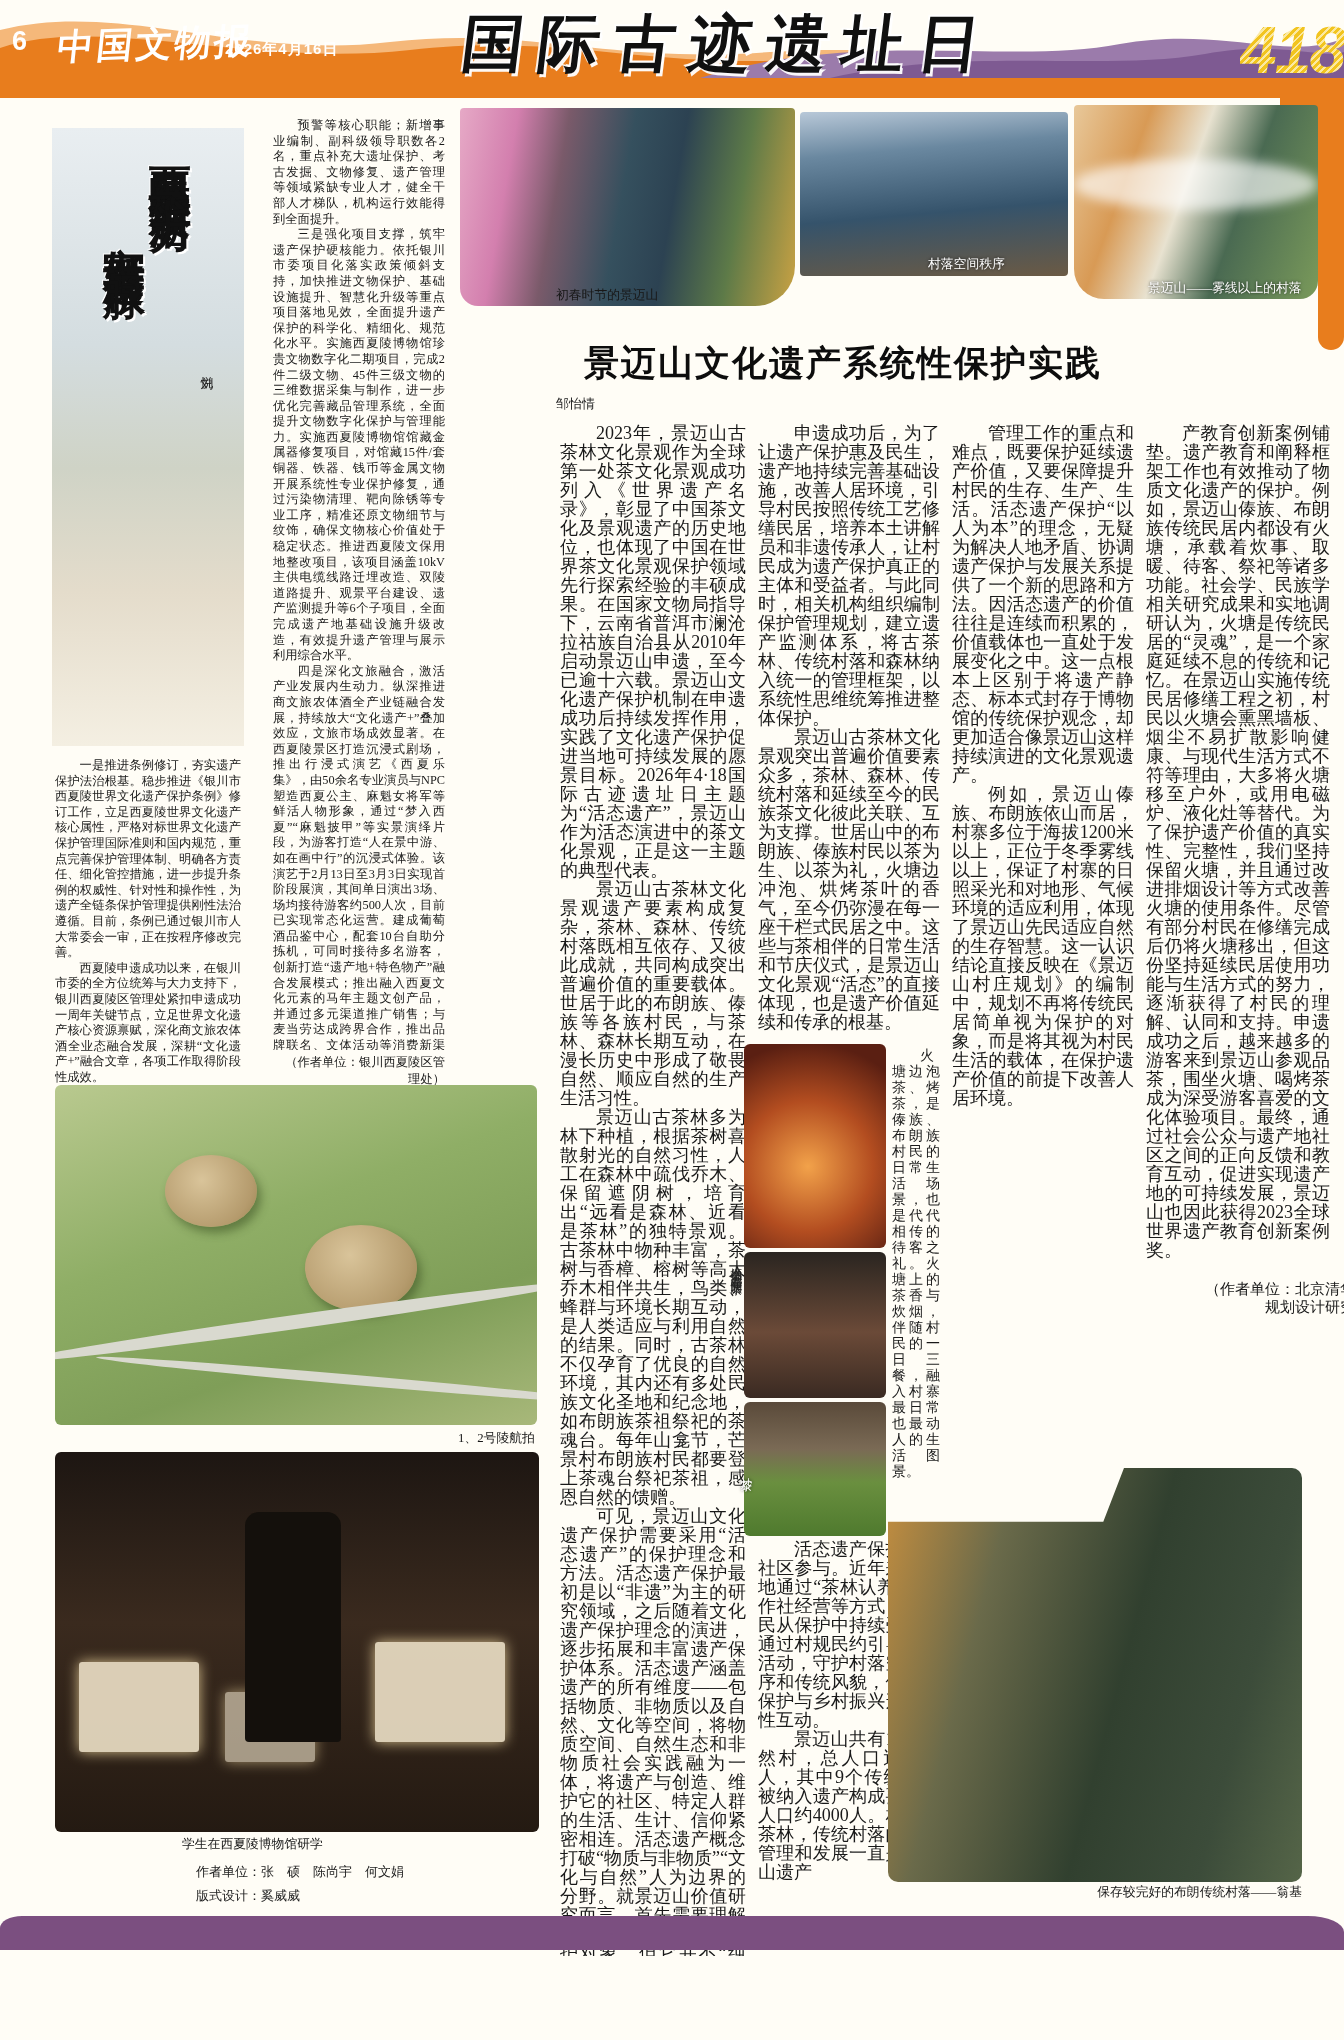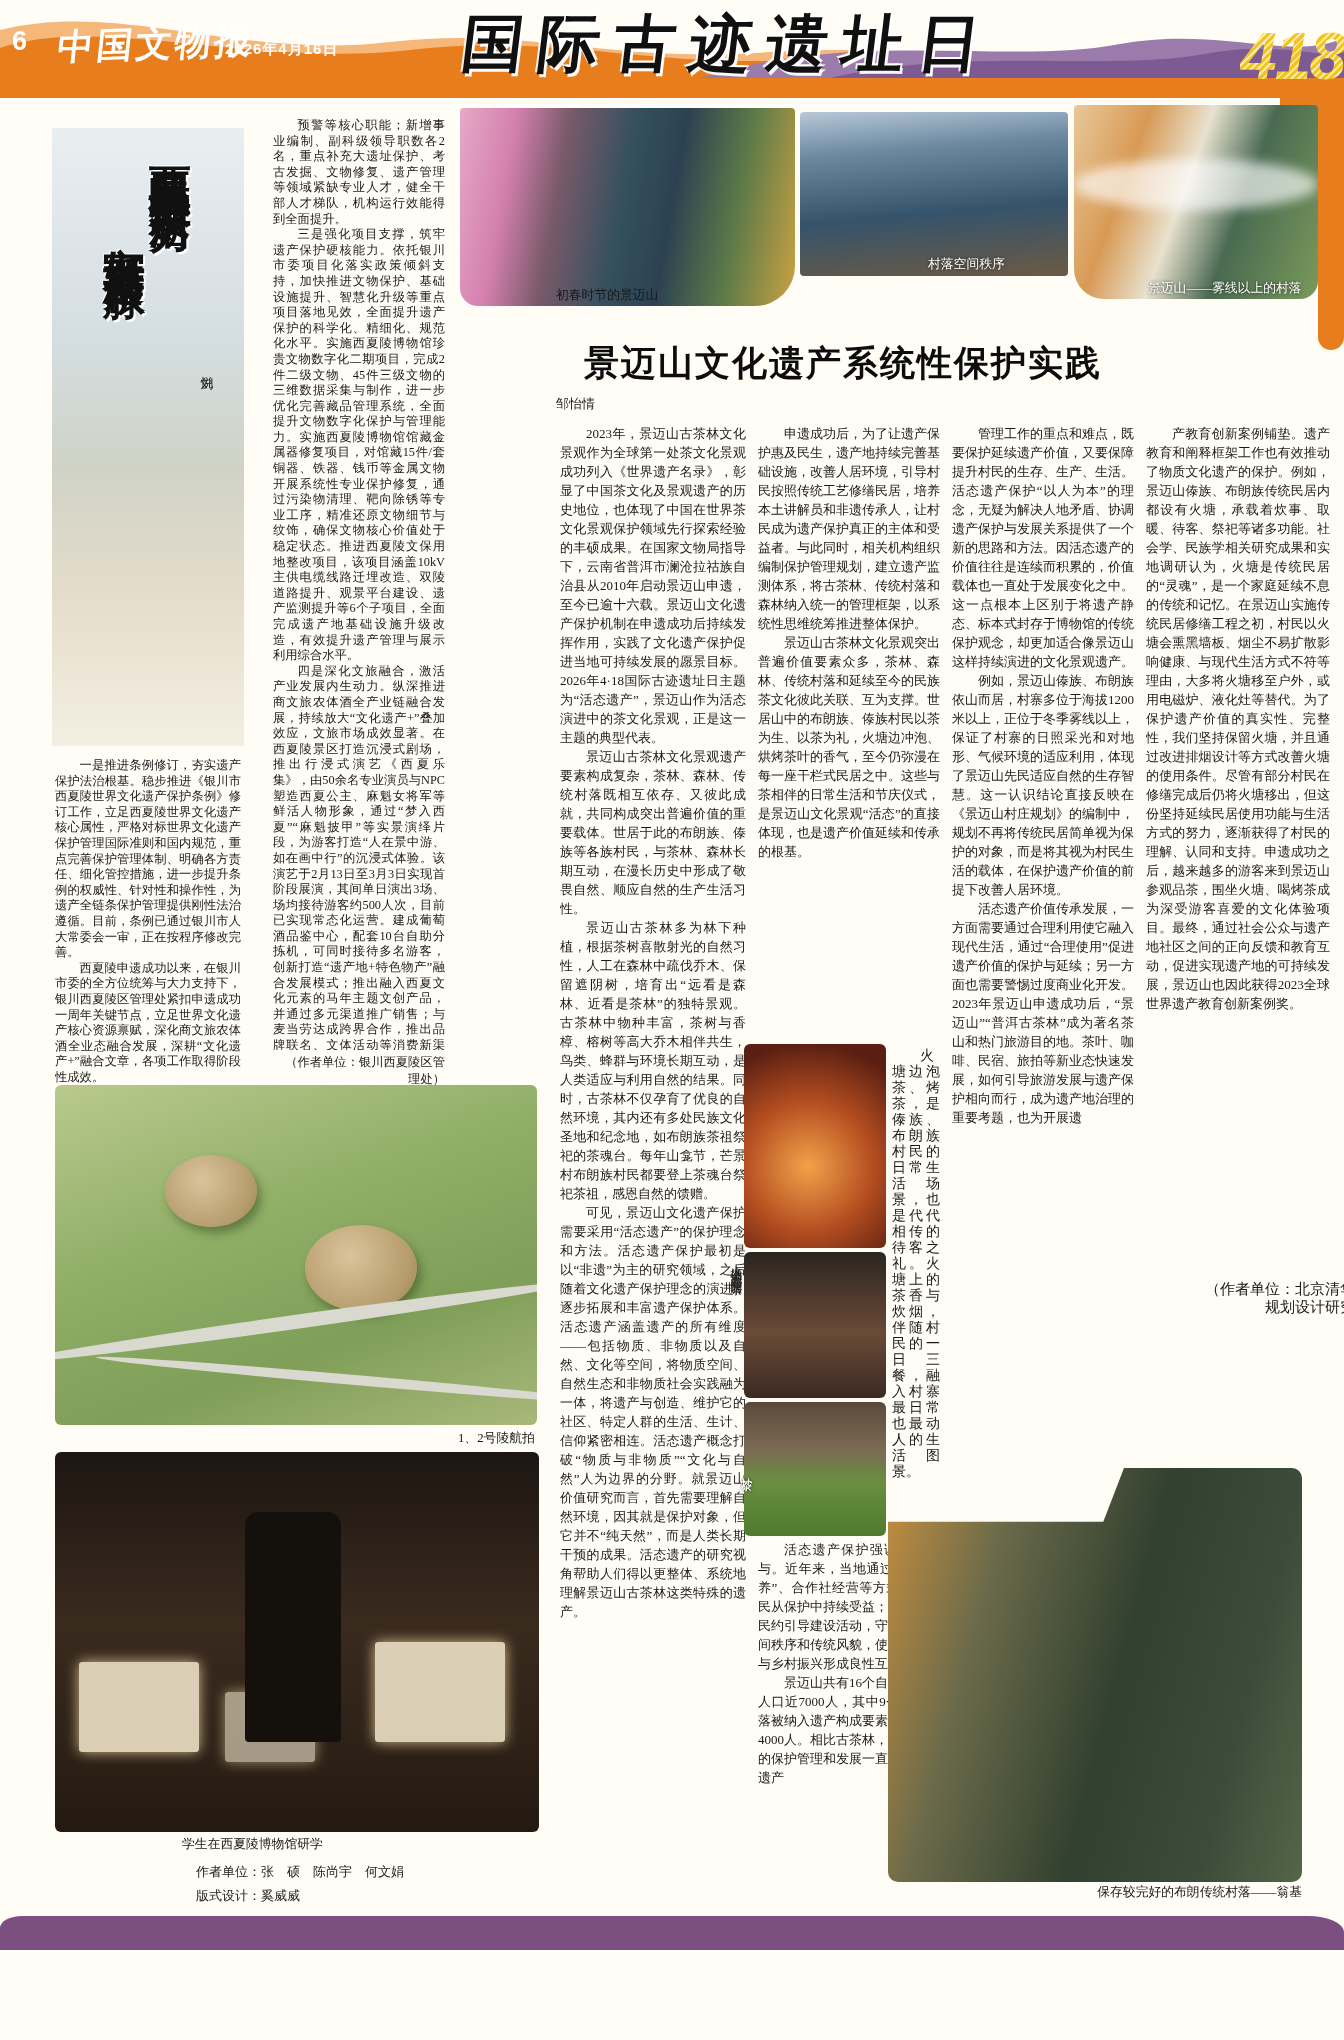--- a/index.html
+++ b/index.html
@@ -19,29 +19,29 @@
                border-radius:0 0 13px 13px;}
   .page-no{position:absolute;left:12px;top:26px;font-size:27px;font-weight:bold;color:#fff;
            font-family:"Liberation Sans",sans-serif;}
   .masthead{position:absolute;left:58px;top:20px;font-size:36px;font-weight:900;color:#fff;
             letter-spacing:3px;transform:skewX(-8deg) rotate(-2deg);}
   .hdr-date{position:absolute;left:225px;top:40px;font-size:15px;font-weight:bold;color:#fff;
             font-family:"Liberation Sans",sans-serif;letter-spacing:1px;}
   .banner{position:absolute;left:462px;top:2px;width:680px;font-size:62px;font-weight:900;
           letter-spacing:14px;color:#101010;transform:skewX(-7deg);white-space:nowrap;
           text-shadow:3px 3px 0 rgba(255,255,255,.95),-2px -2px 0 rgba(255,255,255,.9),2px -2px 0 rgba(255,255,255,.9);}
-  .edition{position:absolute;left:1240px;top:18px;font-size:66px;font-weight:900;font-style:italic;
+  .edition{position:absolute;left:1240px;top:12px;font-size:66px;font-weight:900;font-style:italic;
            font-family:"Liberation Sans",sans-serif;letter-spacing:-2px;color:var(--edition-yellow);
            background:repeating-linear-gradient(135deg,#f2c41f 0 3px,#fbe9a2 3px 5px);
            -webkit-background-clip:text;background-clip:text;-webkit-text-fill-color:transparent;}
   
   .col{position:absolute;text-align:justify;overflow:hidden;color:#191919;}
   .col p{margin:0;text-indent:2em;}
   .body-s{font-size:12.3px;line-height:15.6px;}
-  .body-m{font-size:13px;line-height:19px;}
+  .body-m{font-size:18px;line-height:19px;}
   .credit-line{position:absolute;text-align:right;font-size:12.3px;color:#191919;}
   
   .scenic{position:absolute;left:52px;top:128px;width:192px;height:618px;
           background:linear-gradient(180deg,#e9eef1 0%,#d4dde0 35%,#cfd3c6 55%,#e4dccb 75%,#f4efe2 100%);}
   .vtext{writing-mode:vertical-rl;}
   .headline-main{position:absolute;left:142px;top:134px;height:520px;font-size:42px;font-weight:900;
                  letter-spacing:4px;color:#111;text-shadow:2px 2px 0 #fff,-1px -1px 0 #fff;}
   .headline-sub{position:absolute;left:96px;top:214px;height:360px;font-size:42px;font-weight:900;
                 letter-spacing:4px;color:#111;text-shadow:2px 2px 0 #fff,-1px -1px 0 #fff;}
   .headline-author{position:absolute;left:198px;top:366px;font-size:12.5px;color:#222;}
@@ -135,21 +135,20 @@
   <div class="col" style="left:892px;top:1048px;width:48px;height:484px;font-size:14px;line-height:16px;">
       <p>火塘边泡茶、烤茶，是傣族、布朗族村民的日常生活场景，也是代代相传的待客之礼。火塘上的茶香与炊烟，伴随村民的一日三餐，融入村寨最日常也最动人的生活图景。</p>
     </div>
   <div class="col body-m" style="left:758px;top:1540px;width:182px;height:418px;">
       <p>活态遗产保护强调社区参与。近年来，当地通过“茶林认养”、合作社经营等方式，让村民从保护中持续受益；通过村规民约引导建设活动，守护村落空间秩序和传统风貌，使遗产保护与乡村振兴形成良性互动。</p>
       <p>景迈山共有16个自然村，总人口近7000人，其中9个传统村落被纳入遗产构成要素，人口约4000人。相比古茶林，传统村落的保护管理和发展一直是景迈山遗产</p>
     </div>
   <div class="col body-m" style="left:952px;top:424px;width:182px;height:1030px;">
       <p>管理工作的重点和难点，既要保护延续遗产价值，又要保障提升村民的生存、生产、生活。活态遗产保护“以人为本”的理念，无疑为解决人地矛盾、协调遗产保护与发展关系提供了一个新的思路和方法。因活态遗产的价值往往是连续而积累的，价值载体也一直处于发展变化之中。这一点根本上区别于将遗产静态、标本式封存于博物馆的传统保护观念，却更加适合像景迈山这样持续演进的文化景观遗产。</p>
       <p>例如，景迈山傣族、布朗族依山而居，村寨多位于海拔1200米以上，正位于冬季雾线以上，保证了村寨的日照采光和对地形、气候环境的适应利用，体现了景迈山先民适应自然的生存智慧。这一认识结论直接反映在《景迈山村庄规划》的编制中，规划不再将传统民居简单视为保护的对象，而是将其视为村民生活的载体，在保护遗产价值的前提下改善人居环境。</p>
-      <p>活态遗产价值传承发展，一方面需要通过合理利用使它融入现代生活，通过“合理使用”促进遗产价值的保护与延续；另一方面也需要警惕过度商业化开发。2023年景迈山申遗成功后，“景迈山”“普洱古茶林”成为著名茶山和热门旅游目的地。茶叶、咖啡、民宿、旅拍等新业态快速发展，如何引导旅游发展与遗产保护相向而行，成为遗产地治理的重要考题，也为开展遗</p>
     </div>
   <div class="col body-m" style="left:1146px;top:424px;width:184px;height:852px;">
       <p>产教育创新案例铺垫。遗产教育和阐释框架工作也有效推动了物质文化遗产的保护。例如，景迈山傣族、布朗族传统民居内都设有火塘，承载着炊事、取暖、待客、祭祀等诸多功能。社会学、民族学相关研究成果和实地调研认为，火塘是传统民居的“灵魂”，是一个家庭延续不息的传统和记忆。在景迈山实施传统民居修缮工程之初，村民以火塘会熏黑墙板、烟尘不易扩散影响健康、与现代生活方式不符等理由，大多将火塘移至户外，或用电磁炉、液化灶等替代。为了保护遗产价值的真实性、完整性，我们坚持保留火塘，并且通过改进排烟设计等方式改善火塘的使用条件。尽管有部分村民在修缮完成后仍将火塘移出，但这份坚持延续民居使用功能与生活方式的努力，逐渐获得了村民的理解、认同和支持。申遗成功之后，越来越多的游客来到景迈山参观品茶，围坐火塘、喝烤茶成为深受游客喜爱的文化体验项目。最终，通过社会公众与遗产地社区之间的正向反馈和教育互动，促进实现遗产地的可持续发展，景迈山也因此获得2023全球世界遗产教育创新案例奖。</p>
     </div>
   <div class="credit-line" style="left:1201px;top:1280px;width:184px;font-size:15px;line-height:18px;white-space:normal;">（作者单位：北京清华同衡规划设计研究院）</div>
 
   <div class="abs" style="left:744px;top:1044px;width:142px;height:492px;">
     <div class="photo" style="left:0;top:0;width:142px;height:204px;border-radius:6px;
          background:radial-gradient(circle at 45% 60%,#f2a24a,#b34d20 45%,#5a1f12 85%);"></div>
     <div class="photo" style="left:0;top:208px;width:142px;height:146px;border-radius:6px;

